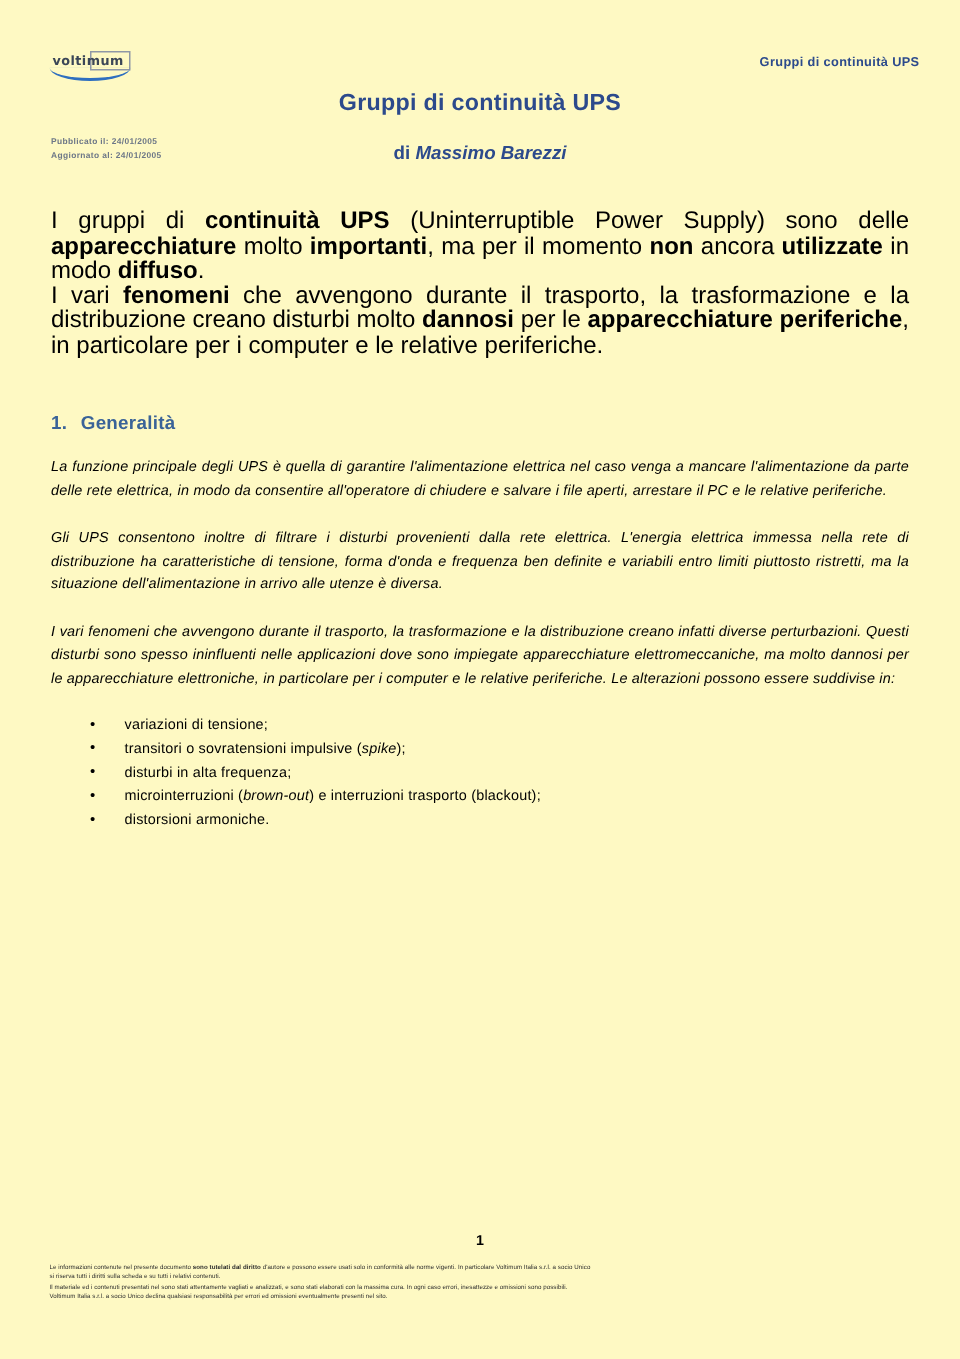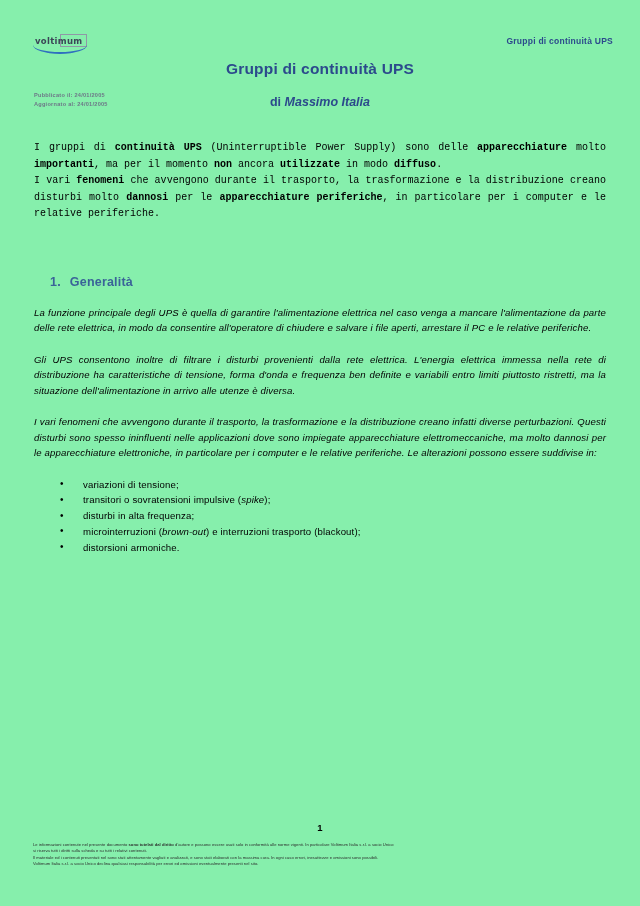--- a/index.html
+++ b/index.html
@@ -7,21 +7,21 @@
     padding: 0;
     background: #d9d9d9;
   }
   body {
     font-family: "Liberation Sans", sans-serif;
   }
   .page {
     position: relative;
     width: 640px;
     height: 906px;
-    background: #86efac;
+    background: #fef9c3;
     overflow: hidden;
     box-sizing: border-box;
   }
 
   
   .header {
     position: absolute;
     top: 33px;
     left: 33px;
     right: 27px;
@@ -112,33 +112,32 @@
 
   
   .body-area {
     position: absolute;
     top: 140px;
     left: 34px;
     width: 572px;
   }
   p.lead {
     margin: 0;
-    font-size: 10px;
+    font-size: 16px;
     color: #000000;
     line-height: 16.5px;
     text-align: justify;
-    font-family: Liberation Mono, monospace;
   }
   p.lead + p.lead {
     margin-top: 0;
   }
   .spacer-lg { height: 36px; }
 
   h2.section {
-    margin: 16px;
+    margin: 0;
     font-size: 12.5px;
     font-weight: bold;
     color: #3a6398;
     letter-spacing: 0.2px;
   }
   h2.section .num { margin-right: 9px; }
 
   .section-body { margin-top: 15px; }
   p.para {
     margin: 0 0 16px 0;
@@ -207,21 +206,21 @@
     <div class="logo">
       <div class="logo-box"></div>
       <div class="logo-word">voltimum</div>
       <div class="logo-swoosh"></div>
     </div>
     <div class="header-right">Gruppi di continuità UPS</div>
   </div>
 
   <div class="doc-title">Gruppi di continuità UPS</div>
   <div class="doc-byline">
-    <span>di </span><span class="author">Massimo Italia</span>
+    <span>di </span><span class="author">Massimo Barezzi</span>
   </div>
 
   <div class="dates">
     <div>Pubblicato il: 24/01/2005</div>
     <div>Aggiornato al: 24/01/2005</div>
   </div>
 
   <div class="body-area">
 
     <p class="lead"><span>I gruppi di </span><b>continuità UPS</b><span> (Uninterruptible Power Supply) sono delle </span><b>apparecchiature</b><span> molto </span><b>importanti</b><span>, ma per il momento </span><b>non</b><span> ancora </span><b>utilizzate</b><span> in modo </span><b>diffuso</b><span>.</span></p>

